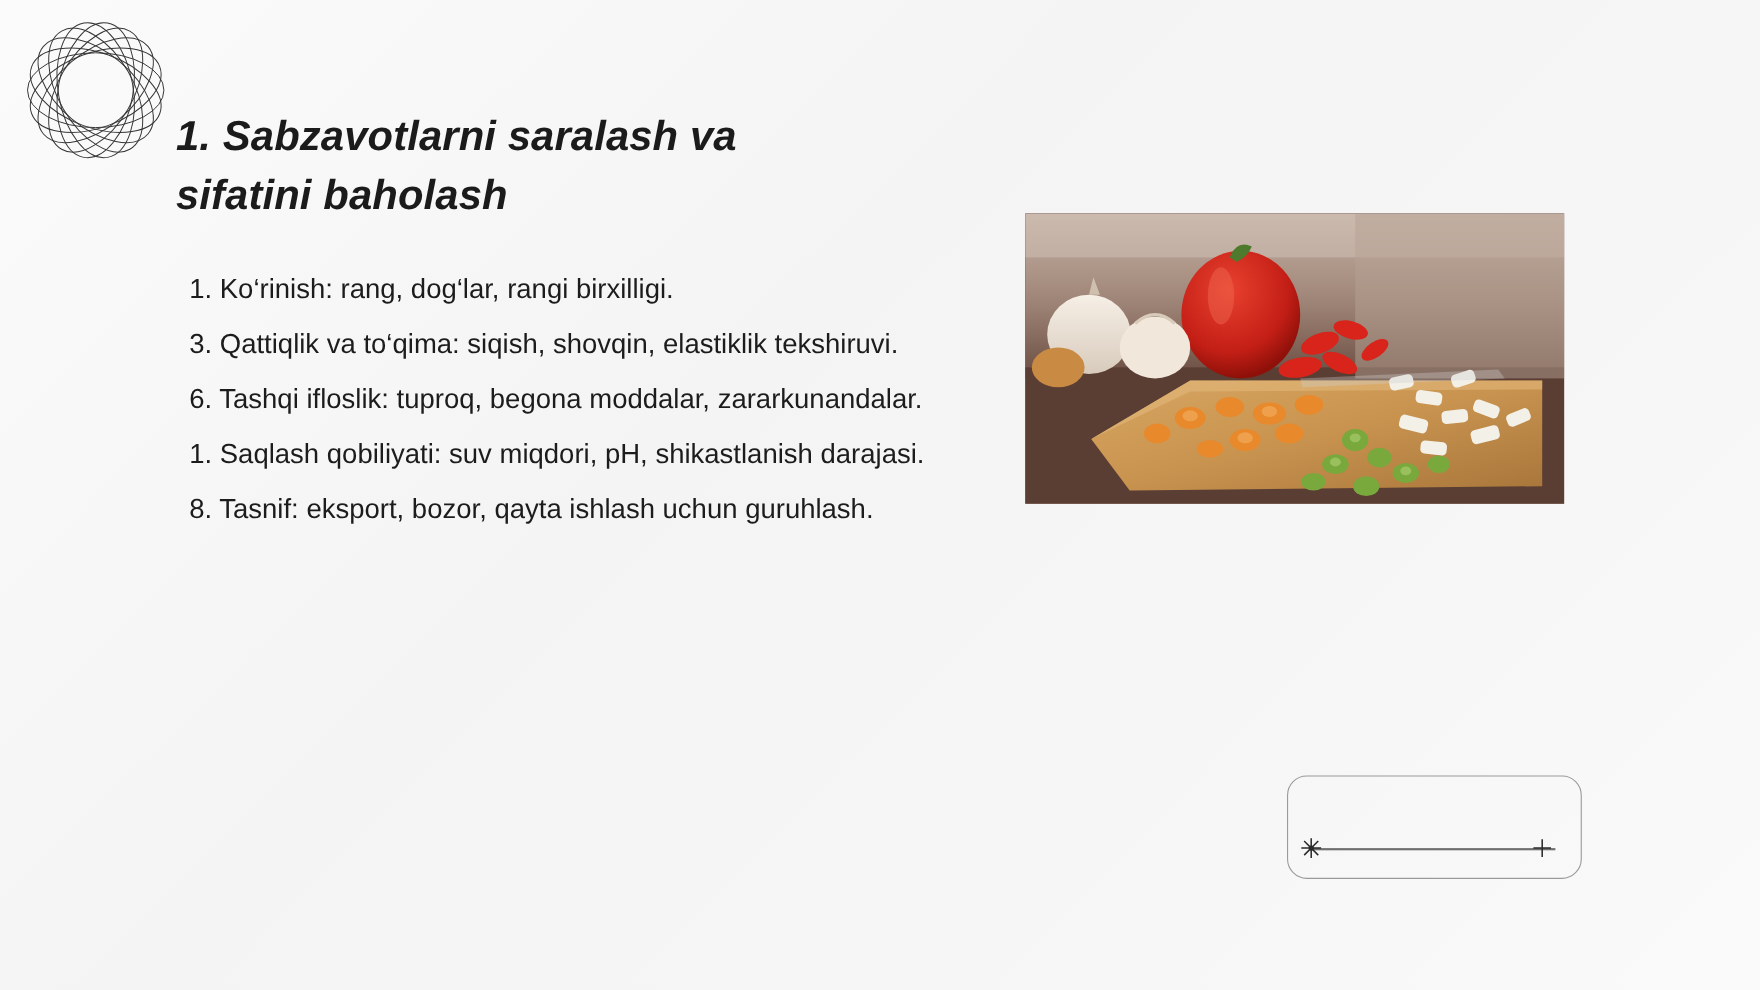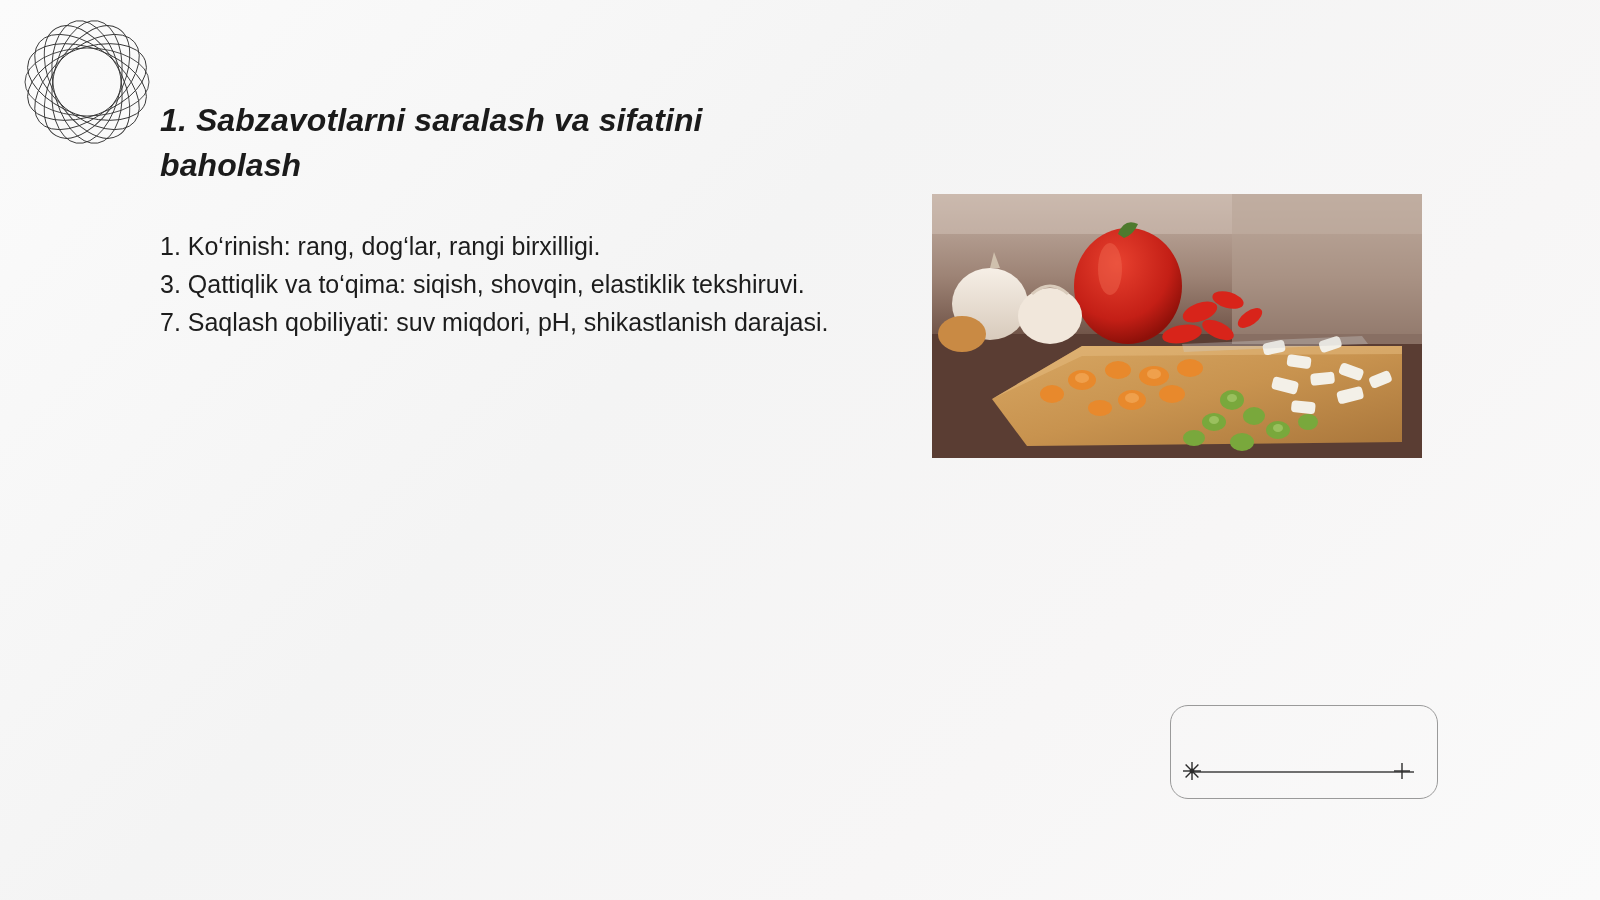--- a/index.html
+++ b/index.html
@@ -29,39 +29,39 @@
     height: 140px;
   }
   
   .content {
     position: absolute;
     left: 160px;
     top: 98px;
     width: 700px;
   }
   .title {
-    font-size: 32px;
+    font-size: 38px;
     font-weight: bold;
     font-style: italic;
     color: #1b1b1b;
     line-height: 1.42;
     letter-spacing: 0.1px;
     margin: 0 0 38px 0;
     width: 640px;
   }
   .list {
     margin: 0;
     padding: 0;
     list-style: none;
   }
   .list li {
     font-size: 25px;
     color: #1c1c1c;
     line-height: 1.52;
-    margin: 0;
+    margin: 12px;
     width: 690px;
   }
   
   .photo {
     position: absolute;
     left: 932px;
     top: 194px;
     width: 490px;
     height: 264px;
     overflow: hidden;
@@ -122,21 +122,23 @@
         <ellipse cx="85" cy="70" rx="62" ry="34" transform="rotate(160 85 70)"></ellipse>
       </g>
     </svg>
   </div>
 
   <div class="content">
     <h1 class="title">1. Sabzavotlarni saralash va sifatini baholash</h1>
     <ul class="list">
       <li>1. Ko‘rinish: rang, dog‘lar, rangi birxilligi.</li>
       <li>3. Qattiqlik va to‘qima: siqish, shovqin, elastiklik tekshiruvi.</li>
-      <li>7. Saqlash qobiliyati: suv miqdori, pH, shikastlanish darajasi.</li>
+      <li>6. Tashqi ifloslik: tuproq, begona moddalar, zararkunandalar.</li>
+      <li>1. Saqlash qobiliyati: suv miqdori, pH, shikastlanish darajasi.</li>
+      <li>8. Tasnif: eksport, bozor, qayta ishlash uchun guruhlash.</li>
     </ul>
   </div>
 
   <div class="photo">
     <svg width="490" height="264" viewBox="0 0 490 264" xmlns="http://www.w3.org/2000/svg">
       <defs>
         <linearGradient id="bgTop" x1="0" y1="0" x2="0" y2="1">
           <stop offset="0%" stop-color="#c6b3a7"></stop>
           <stop offset="55%" stop-color="#9d8375"></stop>
           <stop offset="100%" stop-color="#6a4d41"></stop>

